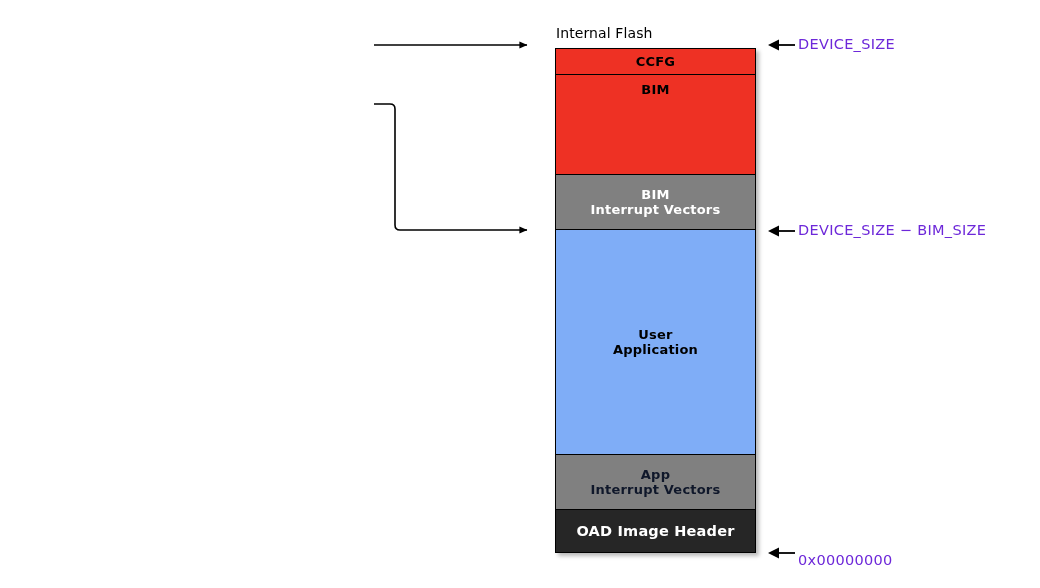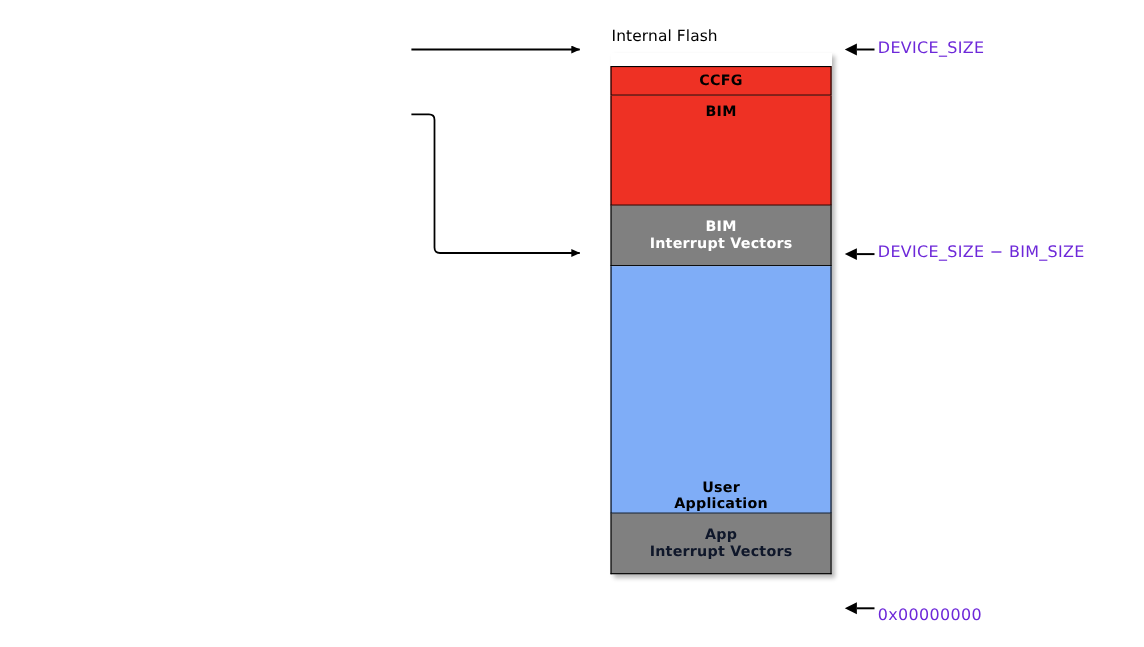--- a/index.html
+++ b/index.html
@@ -84,21 +84,20 @@
     align-items: center;
     justify-content: center;
     text-align: center;
     font-size: 13px;
     line-height: 15px;
     font-weight: 700;
     letter-spacing: 0.2px;
   }
   .seg:first-child {
     border-top: 1.6px solid #000000;
-    margin-top: 12px;
   }
   .seg-label {
     white-space: pre-line;
     display: block;
     width: 100%;
   }
 
   .seg-ccfg   { height: 27px;  background: #ee3124; color: #000; }
   .seg-bim    { height: 100px; background: #ee3124; color: #000;
                 align-items: flex-start; }
@@ -165,28 +164,31 @@
     <div class="seg seg-ccfg" style="background: rgb(238, 49, 36); color: rgb(0, 0, 0);">
       <span class="seg-label">CCFG</span>
     </div>
     <div class="seg seg-bim" style="background: rgb(238, 49, 36); color: rgb(0, 0, 0);">
       <span class="seg-label">BIM</span>
     </div>
     <div class="seg seg-bimiv" style="background: rgb(128, 128, 128); color: rgb(255, 255, 255);">
       <span class="seg-label">BIM
 Interrupt Vectors</span>
     </div>
-    <div class="seg seg-app" style="background: rgb(127, 173, 247); color: rgb(0, 0, 0); align-items: flex-end;">
+    <div class="seg seg-app" style="background: rgb(127, 173, 247); color: rgb(0, 0, 0);">
       <span class="seg-label">User
 Application</span>
     </div>
     <div class="seg seg-appiv" style="background: rgb(128, 128, 128); color: #0f172a;">
       <span class="seg-label">App
 Interrupt Vectors</span>
     </div>
+    <div class="seg seg-oad" style="background: rgb(38, 38, 38); color: rgb(255, 255, 255);">
+      <span class="seg-label">OAD Image Header</span>
+    </div>
   </div>
 
   <svg class="addr-arrow a1" viewBox="0 0 28 14">
     <line x1="27" y1="7" x2="11" y2="7" stroke="#000000" stroke-width="1.8"></line>
     <path d="M0,7 L11,1.6 L11,12.4 Z" fill="#000000"></path>
   </svg>
   <div class="addr addr-device-size">DEVICE_SIZE</div>
 
   <svg class="addr-arrow a2" viewBox="0 0 28 14">
     <line x1="27" y1="7" x2="11" y2="7" stroke="#000000" stroke-width="1.8"></line>

